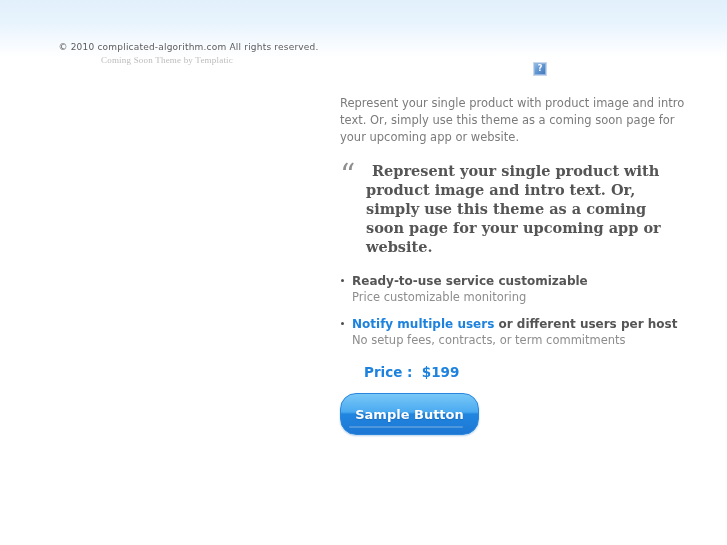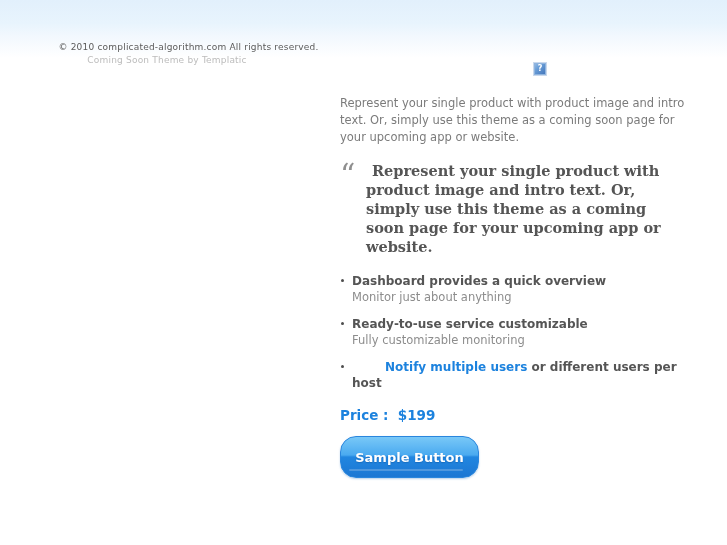--- a/index.html
+++ b/index.html
@@ -24,20 +24,21 @@
     text-align: center;
   }
   .credits .copyright {
     font-size: 9px; color: #5b5b5b; letter-spacing: 0.2px;
     line-height: 13px;
     padding-left: 43px;
   }
   .credits .theme-credit {
     font-size: 9px; color: #bcbcbc; letter-spacing: 0.2px;
     line-height: 13px;
+    font-family: Liberation Serif, serif;
   }
 
   
   .content { position: absolute; left: 340px; top: 60px; width: 347px; }
 
   .broken-img {
     margin-left: 193px; margin-top: 2px;
     width: 14px; height: 14px;
     background: linear-gradient(135deg, #9dc1e8 0%, #6b9fd8 35%, #3f72b8 100%);
     border: 1px solid #c9d8ec;
@@ -72,29 +73,30 @@
   ul.features li {
     position: relative; padding-left: 12px; margin-bottom: 11px;
   }
   ul.features li::before {
     content: ""; position: absolute; left: 1px; top: 6px;
     width: 3px; height: 3px; border-radius: 50%; background: #4d4d4d;
   }
   .feature-title {
     font-size: 12px; font-weight: bold; color: #555555; line-height: 16px;
   }
-  .feature-title .link { color: #1c82de; cursor: pointer; margin-left: 33px; }
+  .feature-title .link { color: #1c82de; cursor: pointer; }
   .feature-sub {
     font-size: 11.5px; color: #8d8d8d; line-height: 16px;
   }
 
   h3.price {
     margin-top: 16px;
     font-size: 13.5px; font-weight: bold; color: #1c82de;
     white-space: pre-wrap;
+    margin-left: 24px;
   }
 
   p.copy2 {
     margin-top: 13px;
     font-size: 11.5px; line-height: 17px; color: #7b7b7b;
   }
 
   .button-wrap { position: relative; margin-top: 13px; height: 40px; }
   button.sample {
     position: absolute; left: 0; top: 0;
@@ -133,31 +135,28 @@
 
     <p class="copy">Represent your single product with product image and intro text. Or, simply use this theme as a coming soon page for your upcoming app or website.</p>
 
     <blockquote class="quote">
       <span class="quote-mark">“</span>
       <span class="quote-text">Represent your single product with product image and intro text. Or, simply use this theme as a coming soon page for your upcoming app or website.</span>
     </blockquote>
 
     <ul class="features">
       <li>
-        <div class="feature-title">Dashboard provides a quick overview</div>
-        <div class="feature-sub">Monitor just about anything</div>
-      </li>
-      <li>
         <div class="feature-title">Ready-to-use service customizable</div>
-        <div class="feature-sub">Fully customizable monitoring</div>
+        <div class="feature-sub">Price customizable monitoring</div>
       </li>
       <li>
         <div class="feature-title">
           <span class="link">Notify multiple users</span><span> or different users per host</span>
         </div>
+        <div class="feature-sub">No setup fees, contracts, or term commitments</div>
       </li>
     </ul>
 
     <h3 class="price">Price :  $199</h3>
 
 
     <div class="button-wrap">
       <button class="sample">Sample Button</button>
       <div class="button-underline"></div>
     </div>

